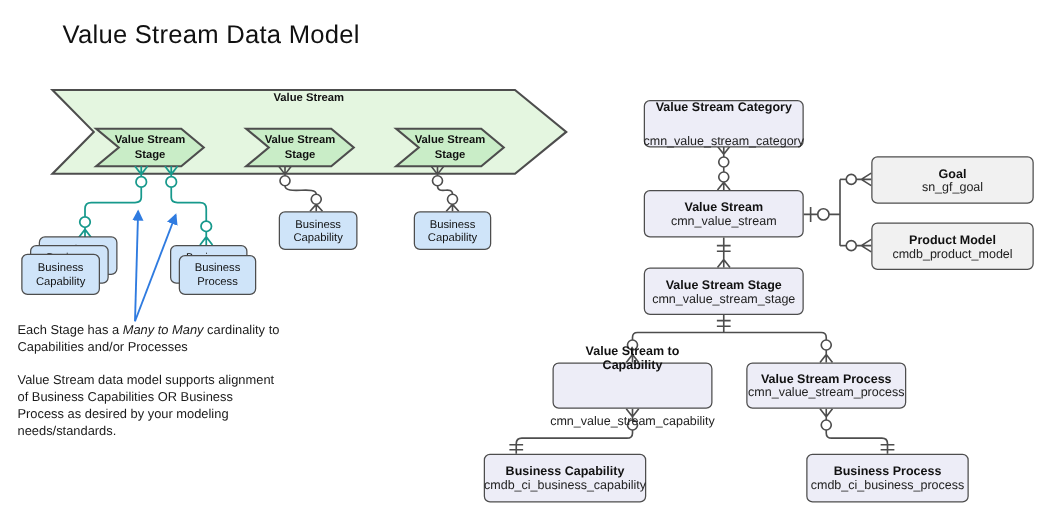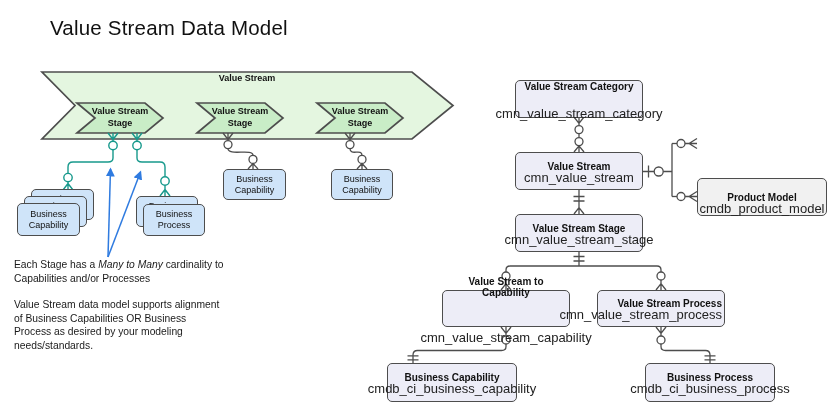--- a/index.html
+++ b/index.html
@@ -24,21 +24,21 @@
   .dot-teal{fill:#fff;stroke:var(--teal);stroke-width:1.4;}
   .blue-arrow{fill:none;stroke:var(--blue);stroke-width:1.5;}
   .bluebox{position:absolute;background:var(--capability_fill);border:1.4px solid var(--shape_stroke);
     border-radius:5px;display:flex;align-items:center;justify-content:center;text-align:center;
     font-size:9px;line-height:11px;color:#111;padding:2px;overflow:hidden;}
   .entity{position:absolute;background:var(--entity_fill);border:1.4px solid var(--shape_stroke);
     border-radius:5px;display:flex;flex-direction:column;align-items:center;justify-content:center;
     text-align:center;gap:2px;padding:2px;}
   .entity.alt{background:var(--entity_alt_fill);}
   .ename{font-size:10px;font-weight:600;color:#111;line-height:11px;}
-  .etable{font-size:13px;color:#222;line-height:8px;}
+  .etable{font-size:10px;color:#222;line-height:8px;}
   .notes{position:absolute;left:14px;top:258px;width:212px;font-size:10.3px;line-height:13.5px;color:#1a1a1a;}
   .notes p{margin:0 0 13px 0;}
   .notes em{font-style:italic;}
 </style>
 </head>
 <body>
 
 <div class="canvas">
 
   <h1 class="title">Value Stream Data Model</h1>
@@ -162,33 +162,37 @@
   </div>
 
   <div class="entity" style="left:515px;top:80px;width:128px;height:38px;gap:18px;">
     <div class="ename">Value Stream Category</div>
     <div class="etable">cmn_value_stream_category</div>
   </div>
   <div class="entity" style="left:515px;top:152px;width:128px;height:38px;">
     <div class="ename">Value Stream</div>
     <div class="etable">cmn_value_stream</div>
   </div>
-  <div class="entity alt" style="left:697px;top:178px;width:130px;height:38px;justify-content:flex-end;">
+  <div class="entity alt" style="left:697px;top:125px;width:130px;height:38px;">
+    <div class="ename">Goal</div>
+    <div class="etable">sn_gf_goal</div>
+  </div>
+  <div class="entity alt" style="left:697px;top:178px;width:130px;height:38px;">
     <div class="ename">Product Model</div>
     <div class="etable">cmdb_product_model</div>
   </div>
   <div class="entity" style="left:515px;top:214px;width:128px;height:38px;">
     <div class="ename">Value Stream Stage</div>
     <div class="etable">cmn_value_stream_stage</div>
   </div>
   <div class="entity" style="left:442px;top:290px;width:128px;height:37px;gap:36px;">
     <div class="ename">Value Stream to Capability</div>
     <div class="etable">cmn_value_stream_capability</div>
   </div>
-  <div class="entity" style="left:597px;top:290px;width:128px;height:37px;align-items:flex-end;">
+  <div class="entity" style="left:597px;top:290px;width:128px;height:37px;">
     <div class="ename">Value Stream Process</div>
     <div class="etable">cmn_value_stream_process</div>
   </div>
   <div class="entity" style="left:387px;top:363px;width:130px;height:39px;">
     <div class="ename">Business Capability</div>
     <div class="etable">cmdb_ci_business_capability</div>
   </div>
   <div class="entity" style="left:645px;top:363px;width:130px;height:39px;">
     <div class="ename">Business Process</div>
     <div class="etable">cmdb_ci_business_process</div>

